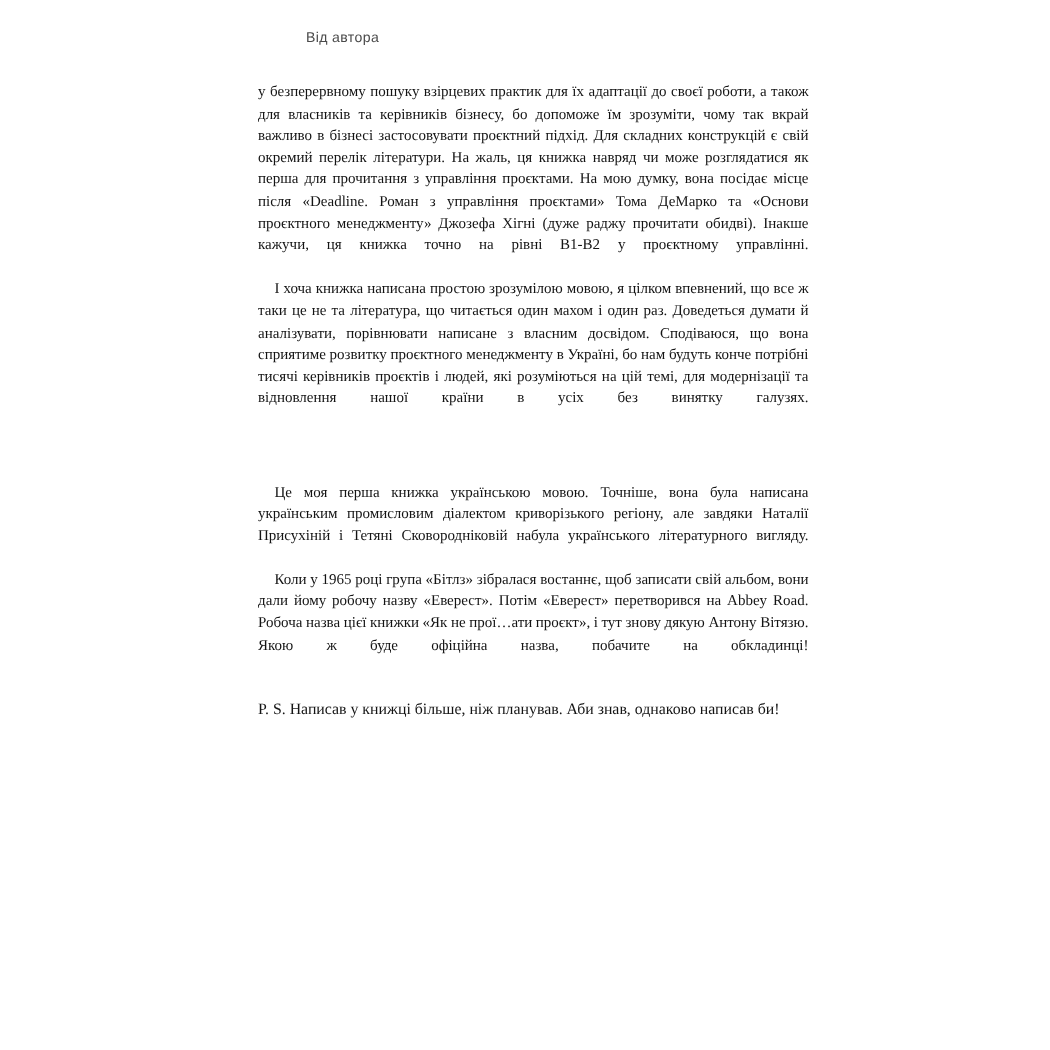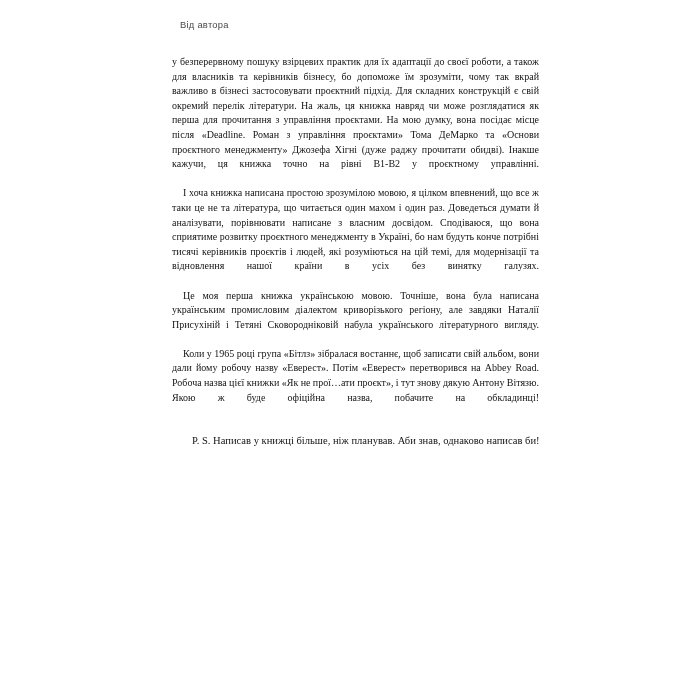--- a/index.html
+++ b/index.html
@@ -19,21 +19,21 @@
   .page {
     position: relative;
     width: 700px;
     height: 700px;
     box-sizing: border-box;
   }
 
   
   .running-head {
     position: absolute;
-    left: 180px;
+    left: 204px;
     top: 19px;
     font-family: "Liberation Sans", "DejaVu Sans", sans-serif;
     font-size: 9.4px;
     letter-spacing: 0.25px;
     color: #4a4a4a;
     white-space: nowrap;
   }
 
   
   .text-column {
@@ -93,24 +93,24 @@
 <div class="page">
 
   <div class="running-head" style="color: rgb(74, 74, 74);">Від автора</div>
 
   <div class="text-column">
 
     <p class="para force-justify" style="color: rgb(20, 20, 20); text-align-last: left;">у безперервному пошуку взірцевих практик для їх адаптації до своєї роботи, а також для власників та керівників бізнесу, бо допоможе їм зрозуміти, чому так вкрай важливо в бізнесі застосовувати проєктний підхід. Для складних конструкцій є свій окремий перелік літератури. На жаль, ця книжка навряд чи може розглядатися як перша для прочитання з управління проєктами. На мою думку, вона посідає місце після «Deadline. Роман з управління проєктами» Тома ДеМарко та «Основи проєктного менеджменту» Джозефа Хігні (дуже раджу прочитати обидві). Інакше кажучи, ця книжка точно на рівні B1-B2 у проєктному управлінні.</p>
 
     <p class="para indent force-justify" style="color: rgb(20, 20, 20); text-align-last: left;">І хоча книжка написана простою зрозумілою мовою, я цілком впевнений, що все ж таки це не та література, що читається один махом і один раз. Доведеться думати й аналізувати, порівнювати написане з власним досвідом. Сподіваюся, що вона сприятиме розвитку проєктного менеджменту в Україні, бо нам будуть конче потрібні тисячі керівників проєктів і людей, які розуміються на цій темі, для модернізації та відновлення нашої країни в усіх без винятку галузях.</p>
 
-    <p class="para indent force-justify" style="color: rgb(20, 20, 20); text-align-last: left;">Це моя перша книжка українською мовою. Точніше, вона була написана українським промисловим діалектом криворізького регіону, але завдяки Наталії Присухіній і Тетяні Сковородніковій набула українського літературного вигляду.</p>
+    <p class="para indent force-justify" style="color: rgb(20, 20, 20); text-align-last: left; margin-top: 33px;">Це моя перша книжка українською мовою. Точніше, вона була написана українським промисловим діалектом криворізького регіону, але завдяки Наталії Присухіній і Тетяні Сковородніковій набула українського літературного вигляду.</p>
 
     <p class="para indent force-justify" style="color: rgb(20, 20, 20); text-align-last: left;">Коли у 1965 році група «Бітлз» зібралася востаннє, щоб записати свій альбом, вони дали йому робочу назву «Еверест». Потім «Еверест» перетворився на Abbey Road. Робоча назва цієї книжки «Як не прої…ати проєкт», і тут знову дякую Антону Вітязю. Якою ж буде офіційна назва, побачите на обкладинці!</p>
 
     <div class="spacer-line"></div>
 
-    <p class="ps-block" style="color: rgb(20, 20, 20); margin-left: 20px;">P. S. Написав у книжці більше, ніж планував. Аби знав, однаково написав би!</p>
+    <p class="ps-block" style="color: rgb(20, 20, 20);">P. S. Написав у книжці більше, ніж планував. Аби знав, однаково написав би!</p>
 
 
   </div>
 
 </div>
 
 </body></html>

